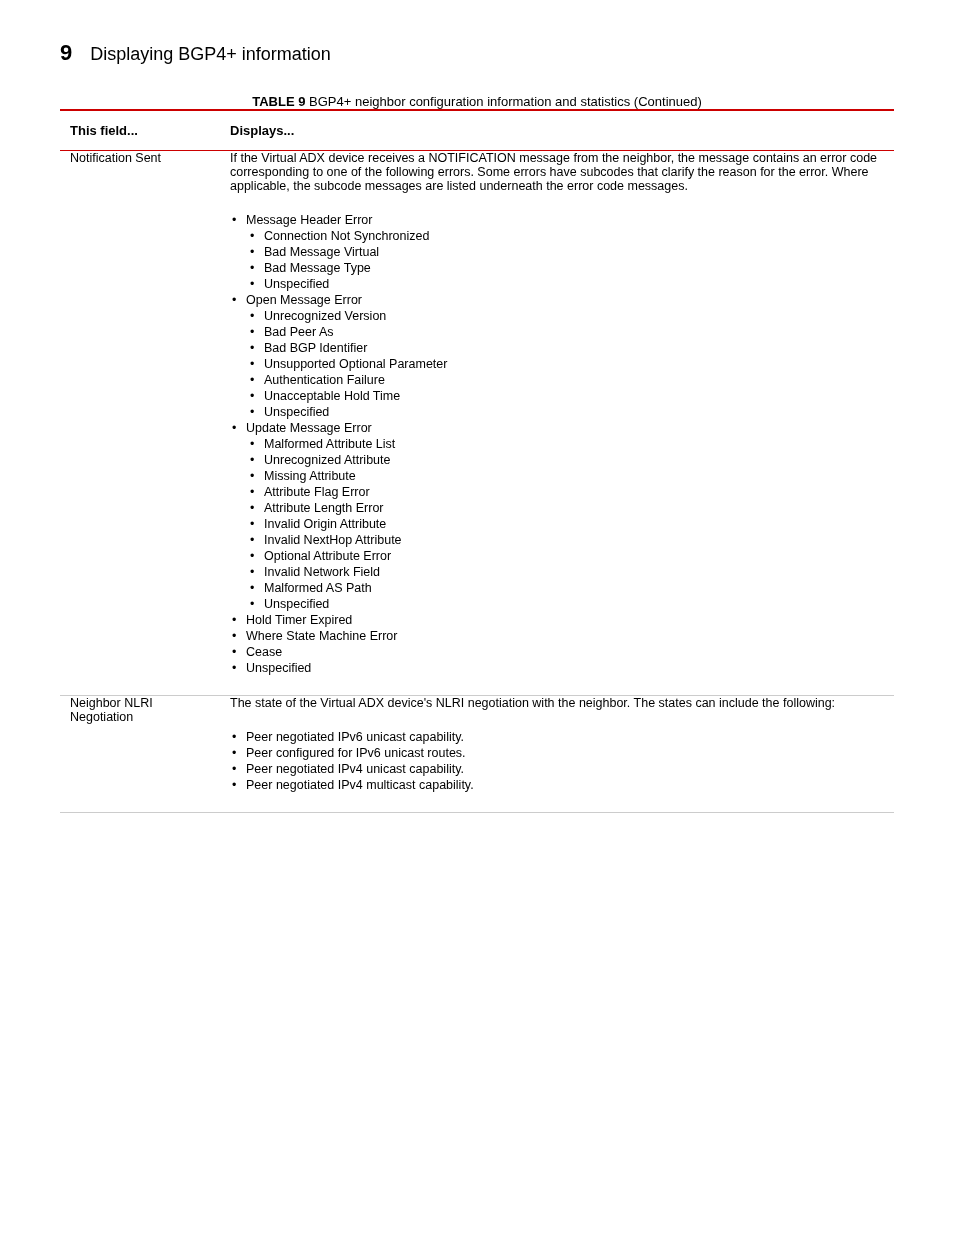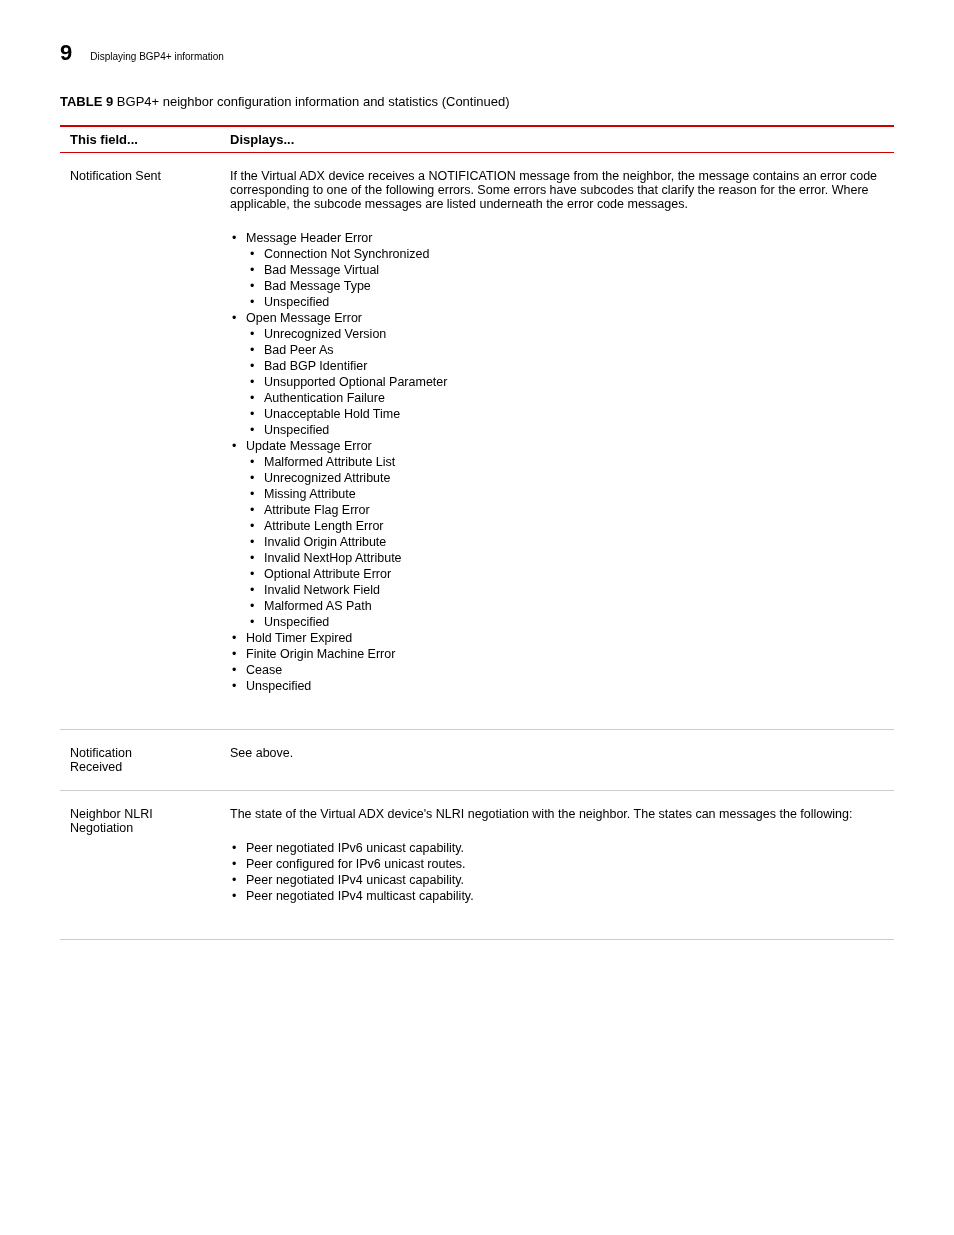--- a/index.html
+++ b/index.html
@@ -16,47 +16,47 @@
       display: flex;
       align-items: baseline;
       gap: 18px;
       margin-bottom: 28px;
     }
     .page-number {
       font-size: 22px;
       font-weight: bold;
     }
     .page-title {
-      font-size: 10px;
+      font-size: 18px;
     }
     .table-label {
       font-weight: bold;
       font-size: 13px;
     }
     .table-caption-text {
       font-size: 13px;
     }
     table {
       width: 100%;
       border-collapse: collapse;
       border-top: 2px solid #cc0000;
     }
     thead tr th {
       border-bottom: 1px solid #cc0000;
-      padding: 5px 10px;
+      padding: 12px 10px;
       font-weight: bold;
       font-size: 13px;
       text-align: left;
       background: #fff;
     }
     thead tr th:first-child {
       width: 160px;
     }
     tbody tr td {
-      padding: 16px 10px;
+      padding: 0 10px;
       vertical-align: top;
       font-size: 12.5px;
       border-bottom: 1px solid #ccc;
     }
     tbody tr td:first-child {
       width: 160px;
       font-size: 12.5px;
     }
     ul.level1 {
       list-style: none;
@@ -87,21 +87,22 @@
     ul.level2 > li::before {
       content: "•";
       position: absolute;
       left: 4px;
       top: 0;
     }
     .desc-text {
       margin-bottom: 4px;
     }
     .table-caption-row {
-      margin-bottom: 16px;
+      margin-bottom: 0;
+      text-align: center;
     }
   </style>
 </head>
 <body>
 
 <div class="page-header">
   <span class="page-number">9</span>
   <span class="page-title">Displaying BGP4+ information</span>
 </div>
 
@@ -145,38 +146,31 @@
                 <li>Attribute Flag Error</li>
                 <li>Attribute Length Error</li>
                 <li>Invalid Origin Attribute</li>
                 <li>Invalid NextHop Attribute</li>
                 <li>Optional Attribute Error</li>
                 <li>Invalid Network Field</li>
                 <li>Malformed AS Path</li>
                 <li>Unspecified</li>
               </ul></li>
             <li>Hold Timer Expired</li>
-            <li>Finite Origin Machine Error</li>
+            <li>Where State Machine Error</li>
             <li>Cease</li>
             <li>Unspecified</li>
           </ul>
         </td>
       </tr>
       <tr>
-        <td style="white-space: pre-line;">Notification
-Received</td>
-        <td>
-          <p class="desc-text">See above.</p>
-        </td>
-      </tr>
-      <tr>
         <td style="white-space: pre-line;">Neighbor NLRI
 Negotiation</td>
         <td>
-          <p class="desc-text">The state of the Virtual ADX device's NLRI negotiation with the neighbor. The states can messages the following:</p>
+          <p class="desc-text">The state of the Virtual ADX device's NLRI negotiation with the neighbor. The states can include the following:</p>
           <ul class="level1">
             <li>Peer negotiated IPv6 unicast capability.</li>
             <li>Peer configured for IPv6 unicast routes.</li>
             <li>Peer negotiated IPv4 unicast capability.</li>
             <li>Peer negotiated IPv4 multicast capability.</li>
           </ul>
         </td>
       </tr>
     </tbody>
 </table>

